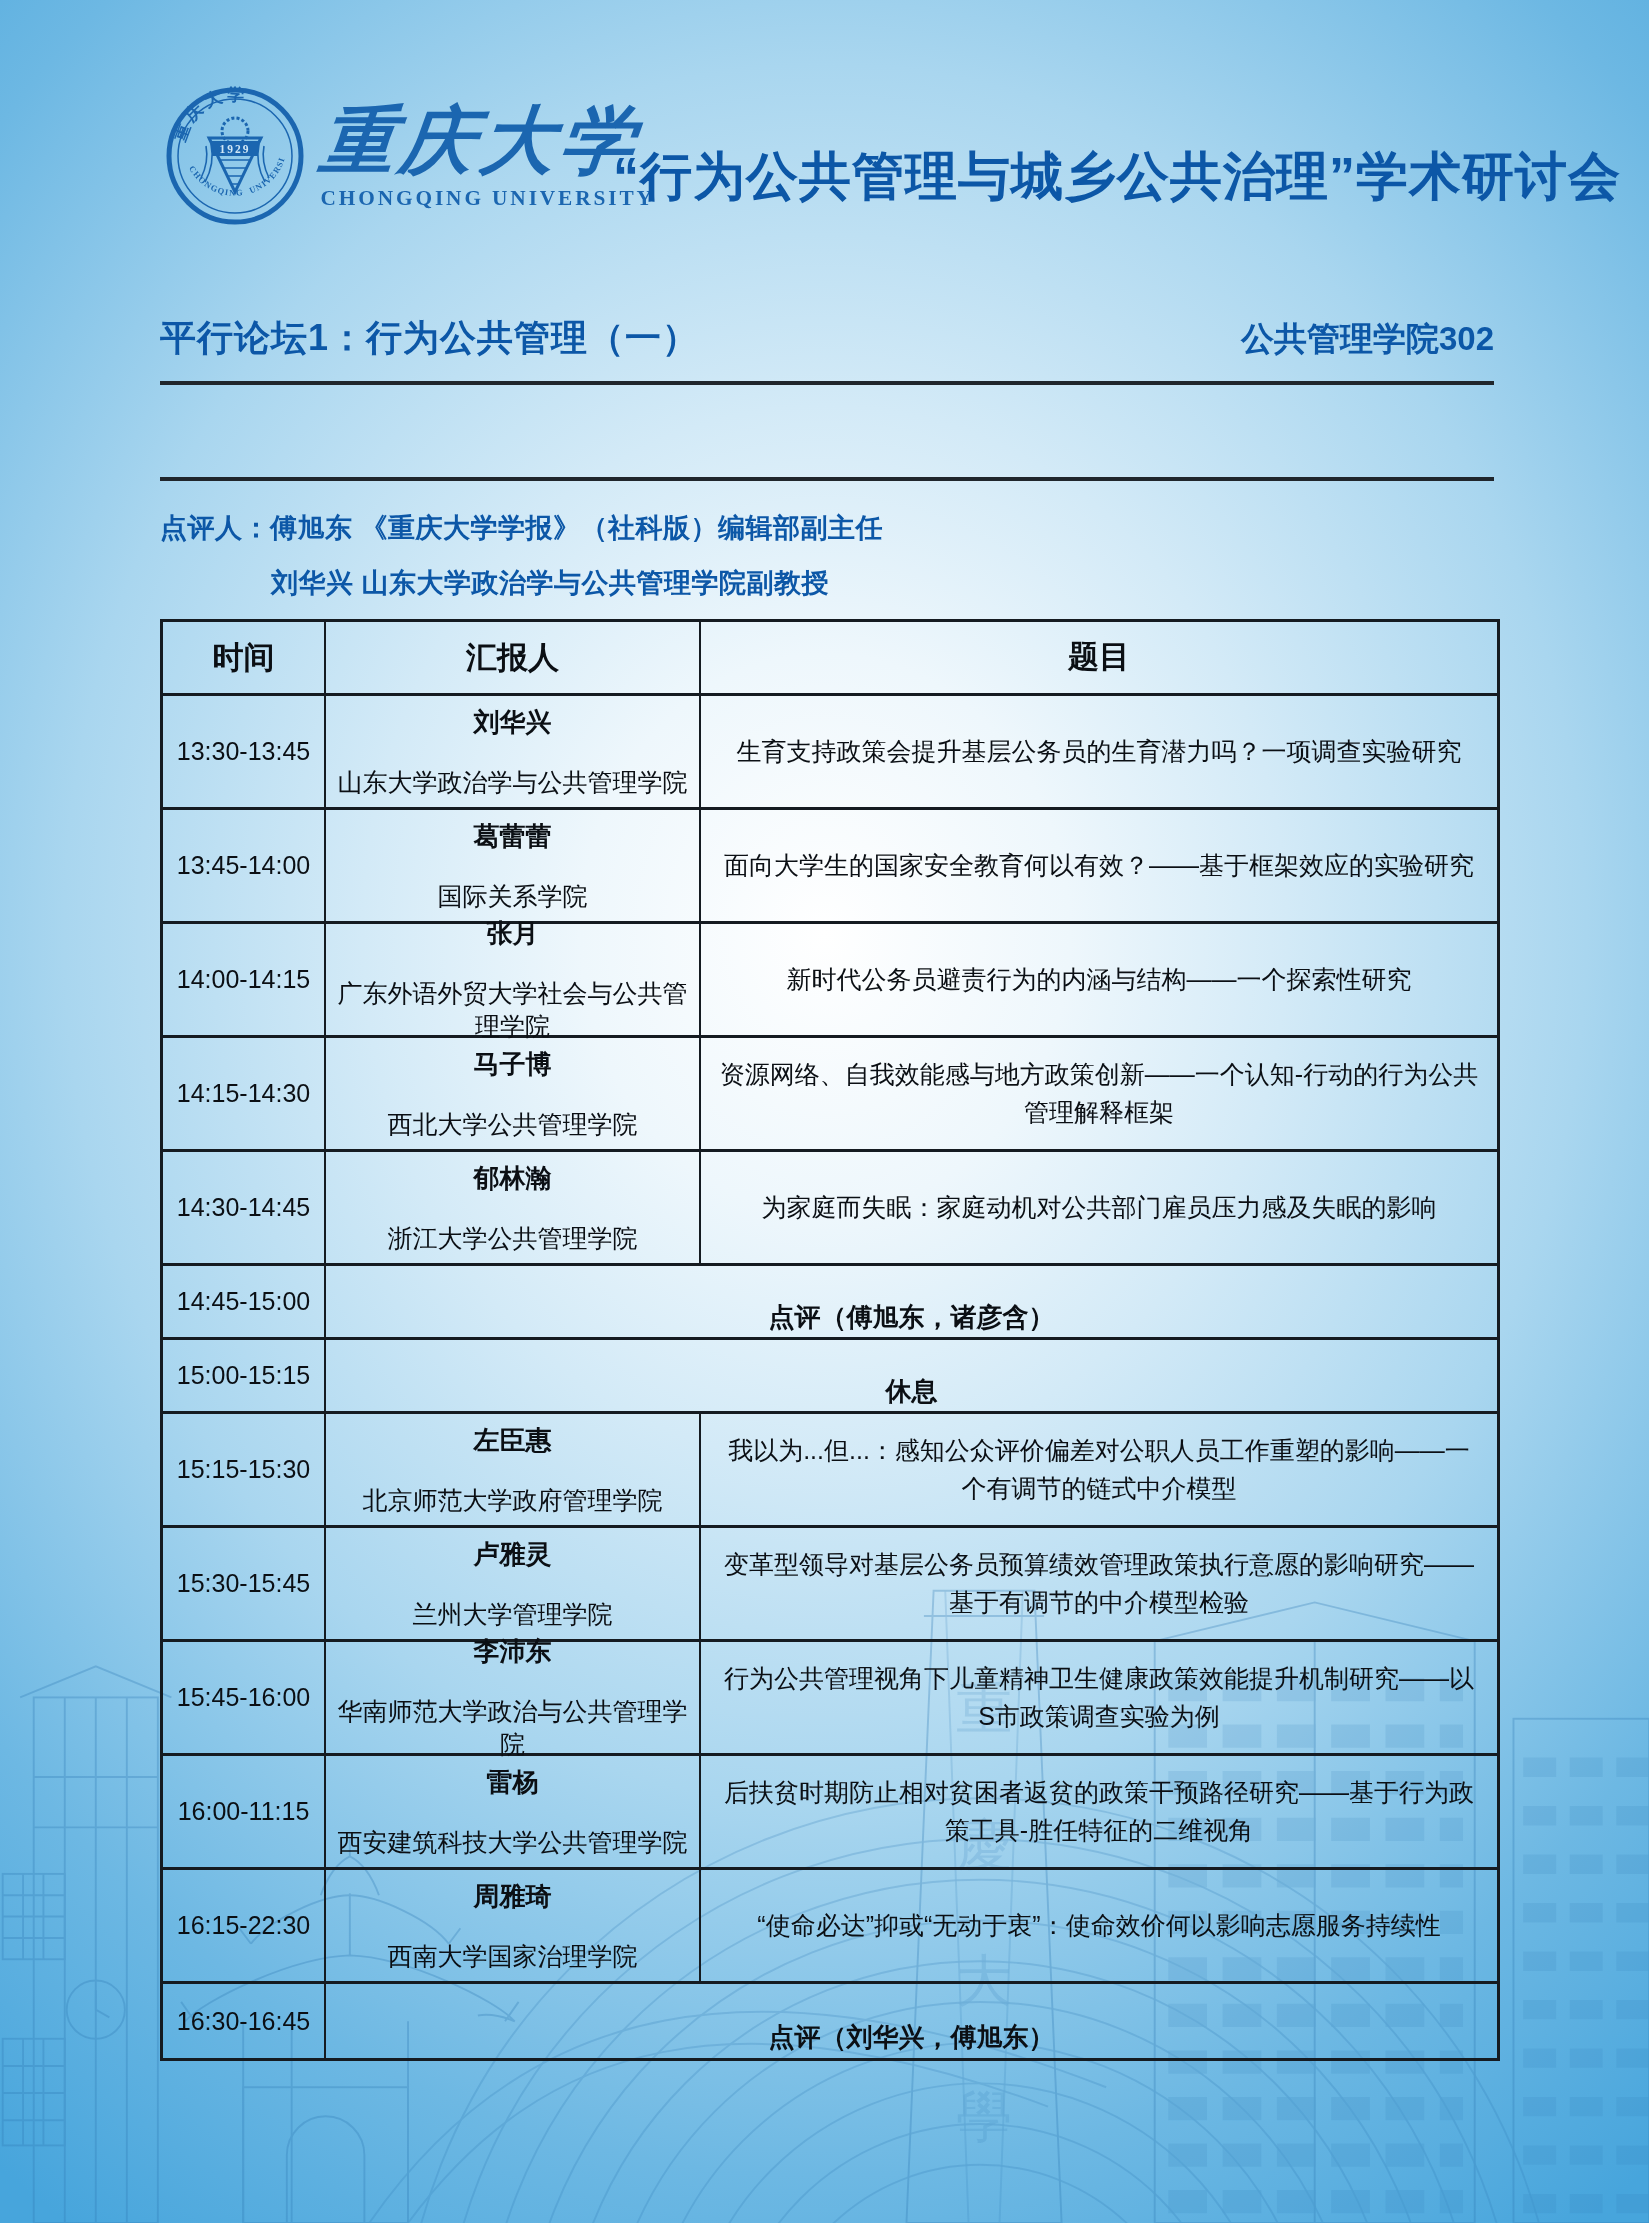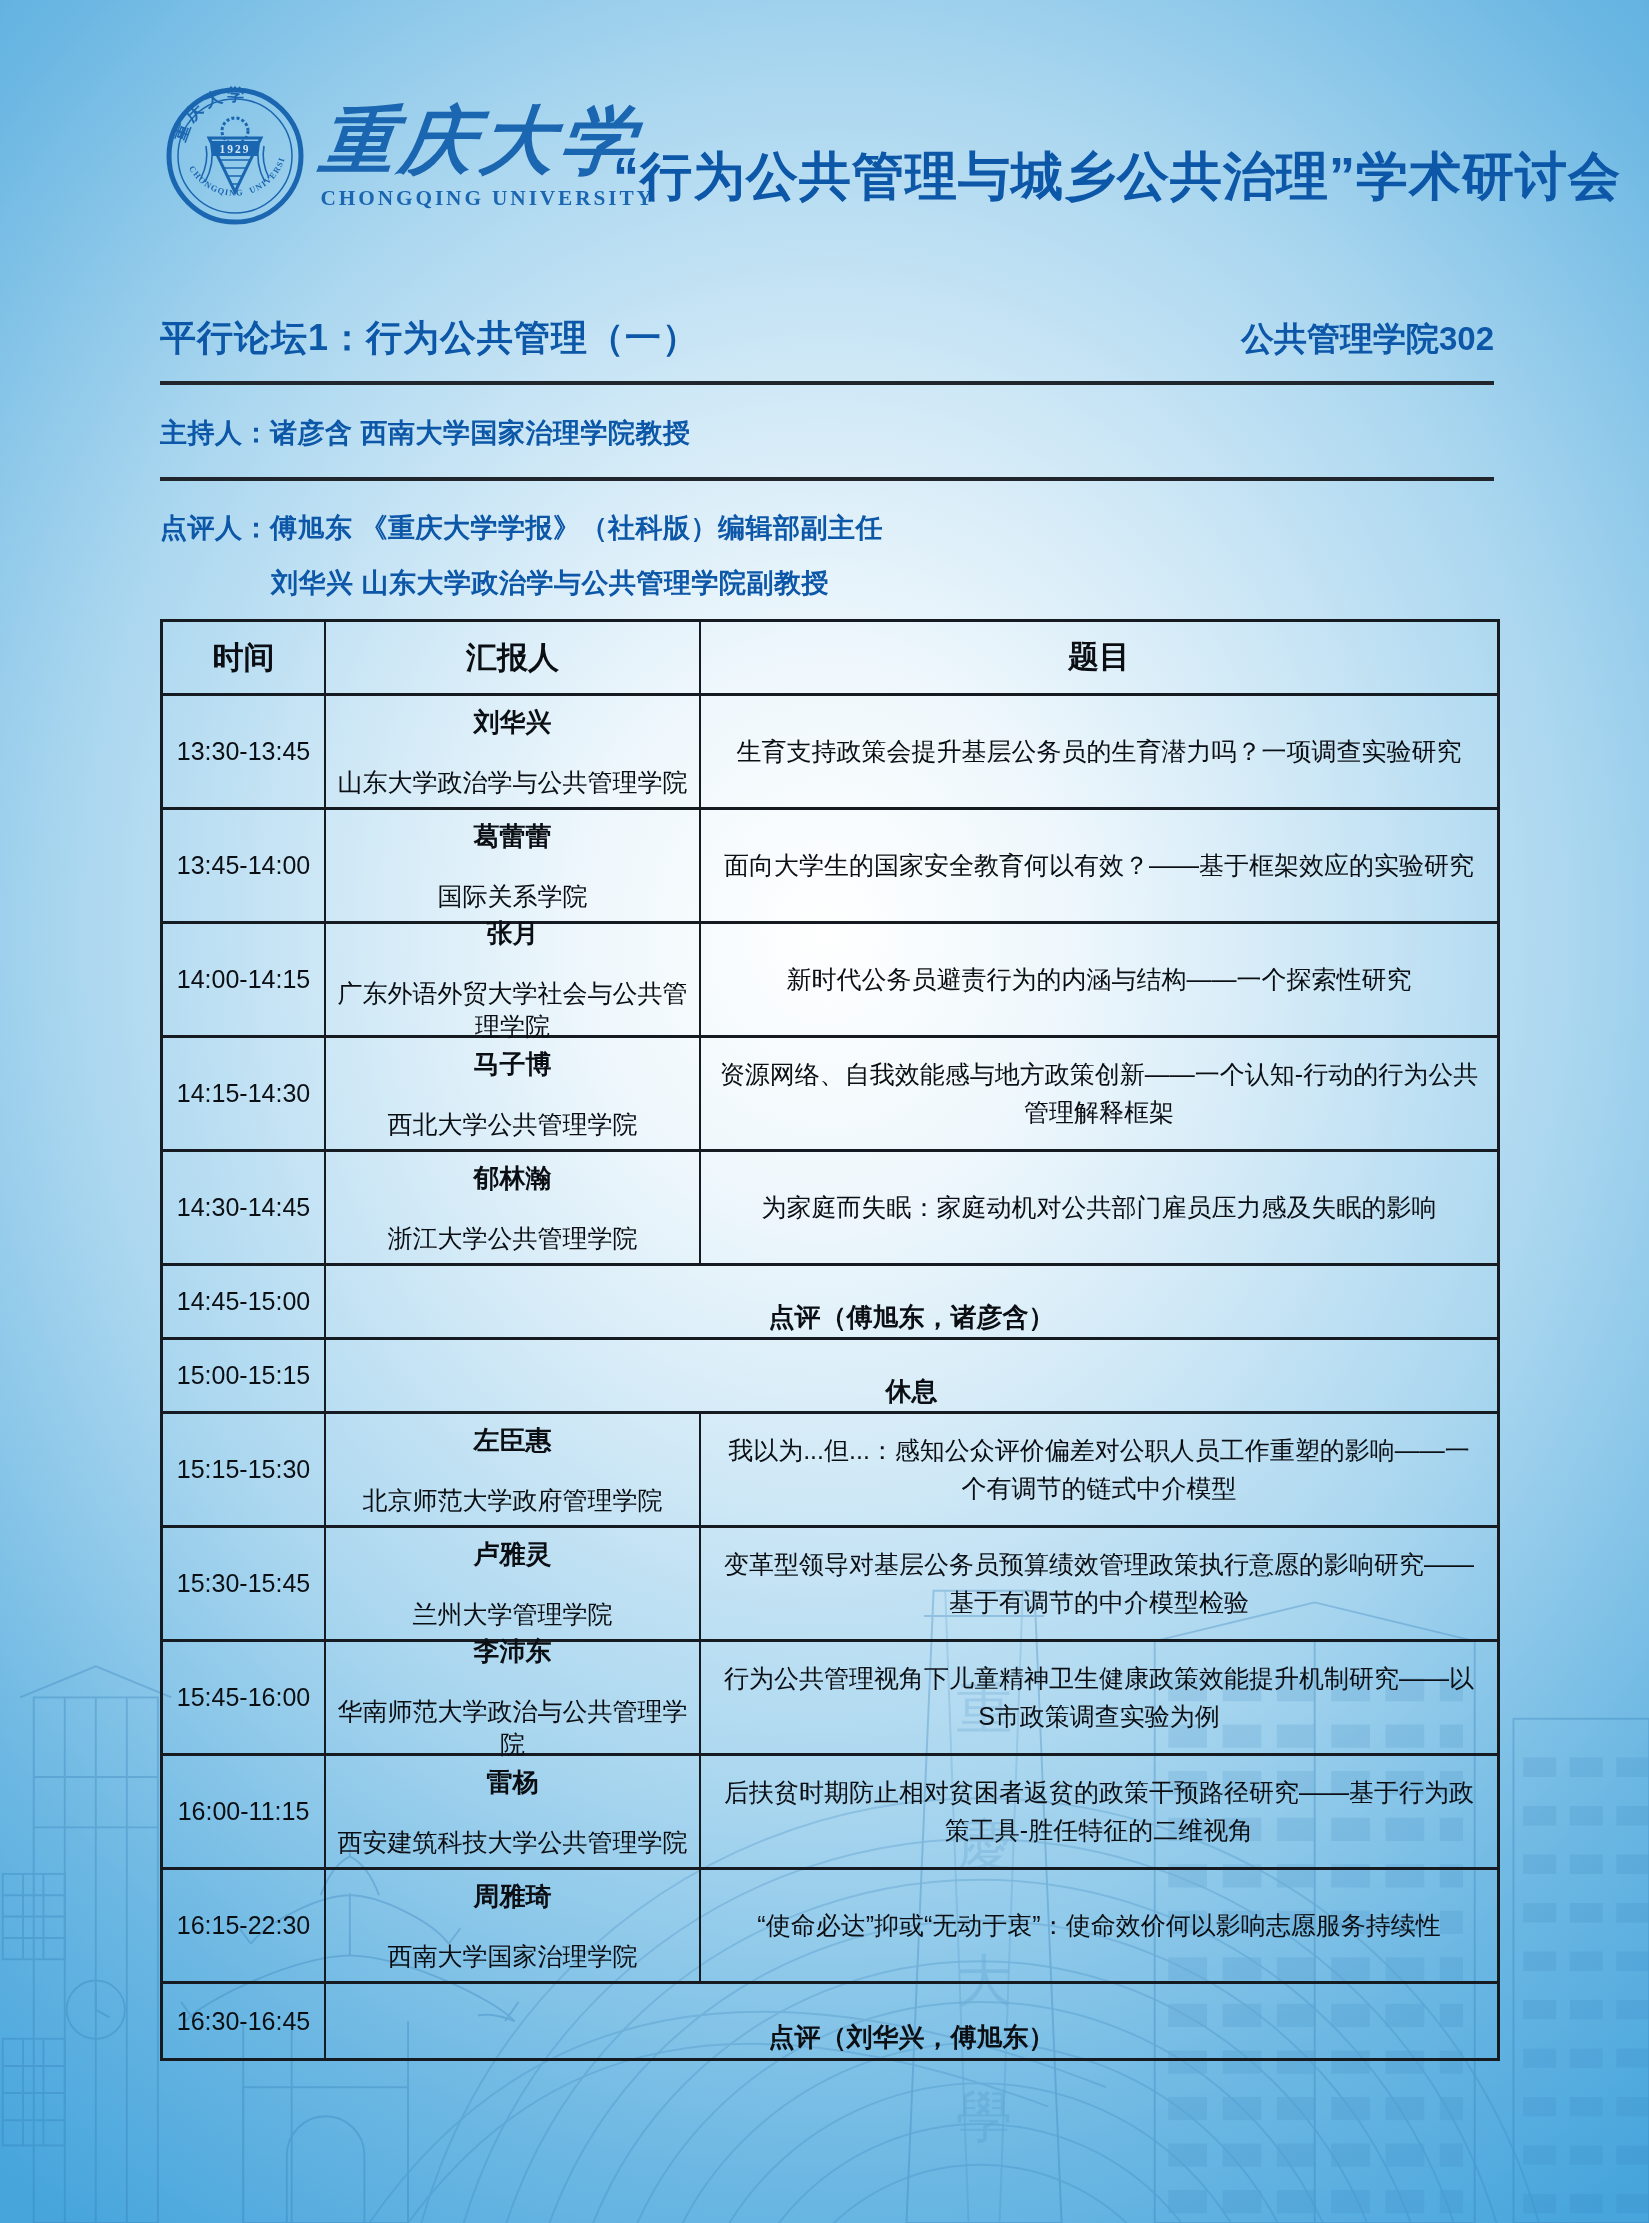--- a/index.html
+++ b/index.html
@@ -240,21 +240,20 @@
 
     <div class="conf-title">“行为公共管理与城乡公共治理”学术研讨会</div>
 
     <div class="forum-line">
       <span class="forum-title">平行论坛1：行为公共管理（一）</span>
       <span class="venue">公共管理学院302</span>
     </div>
 
     <div class="rule rule-1"></div>
 
-    <div class="host-line">主持人：诸彦含 西南大学国家治理学院教授</div>
 
     <div class="rule rule-2"></div>
 
     <div class="reviewer-1">点评人：傅旭东 《重庆大学学报》（社科版）编辑部副主任</div>
     <div class="reviewer-2">刘华兴 山东大学政治学与公共管理学院副教授</div>
 
     <div class="sched">
 
       <div class="trow head">
         <div class="cell c-time">时间</div>

